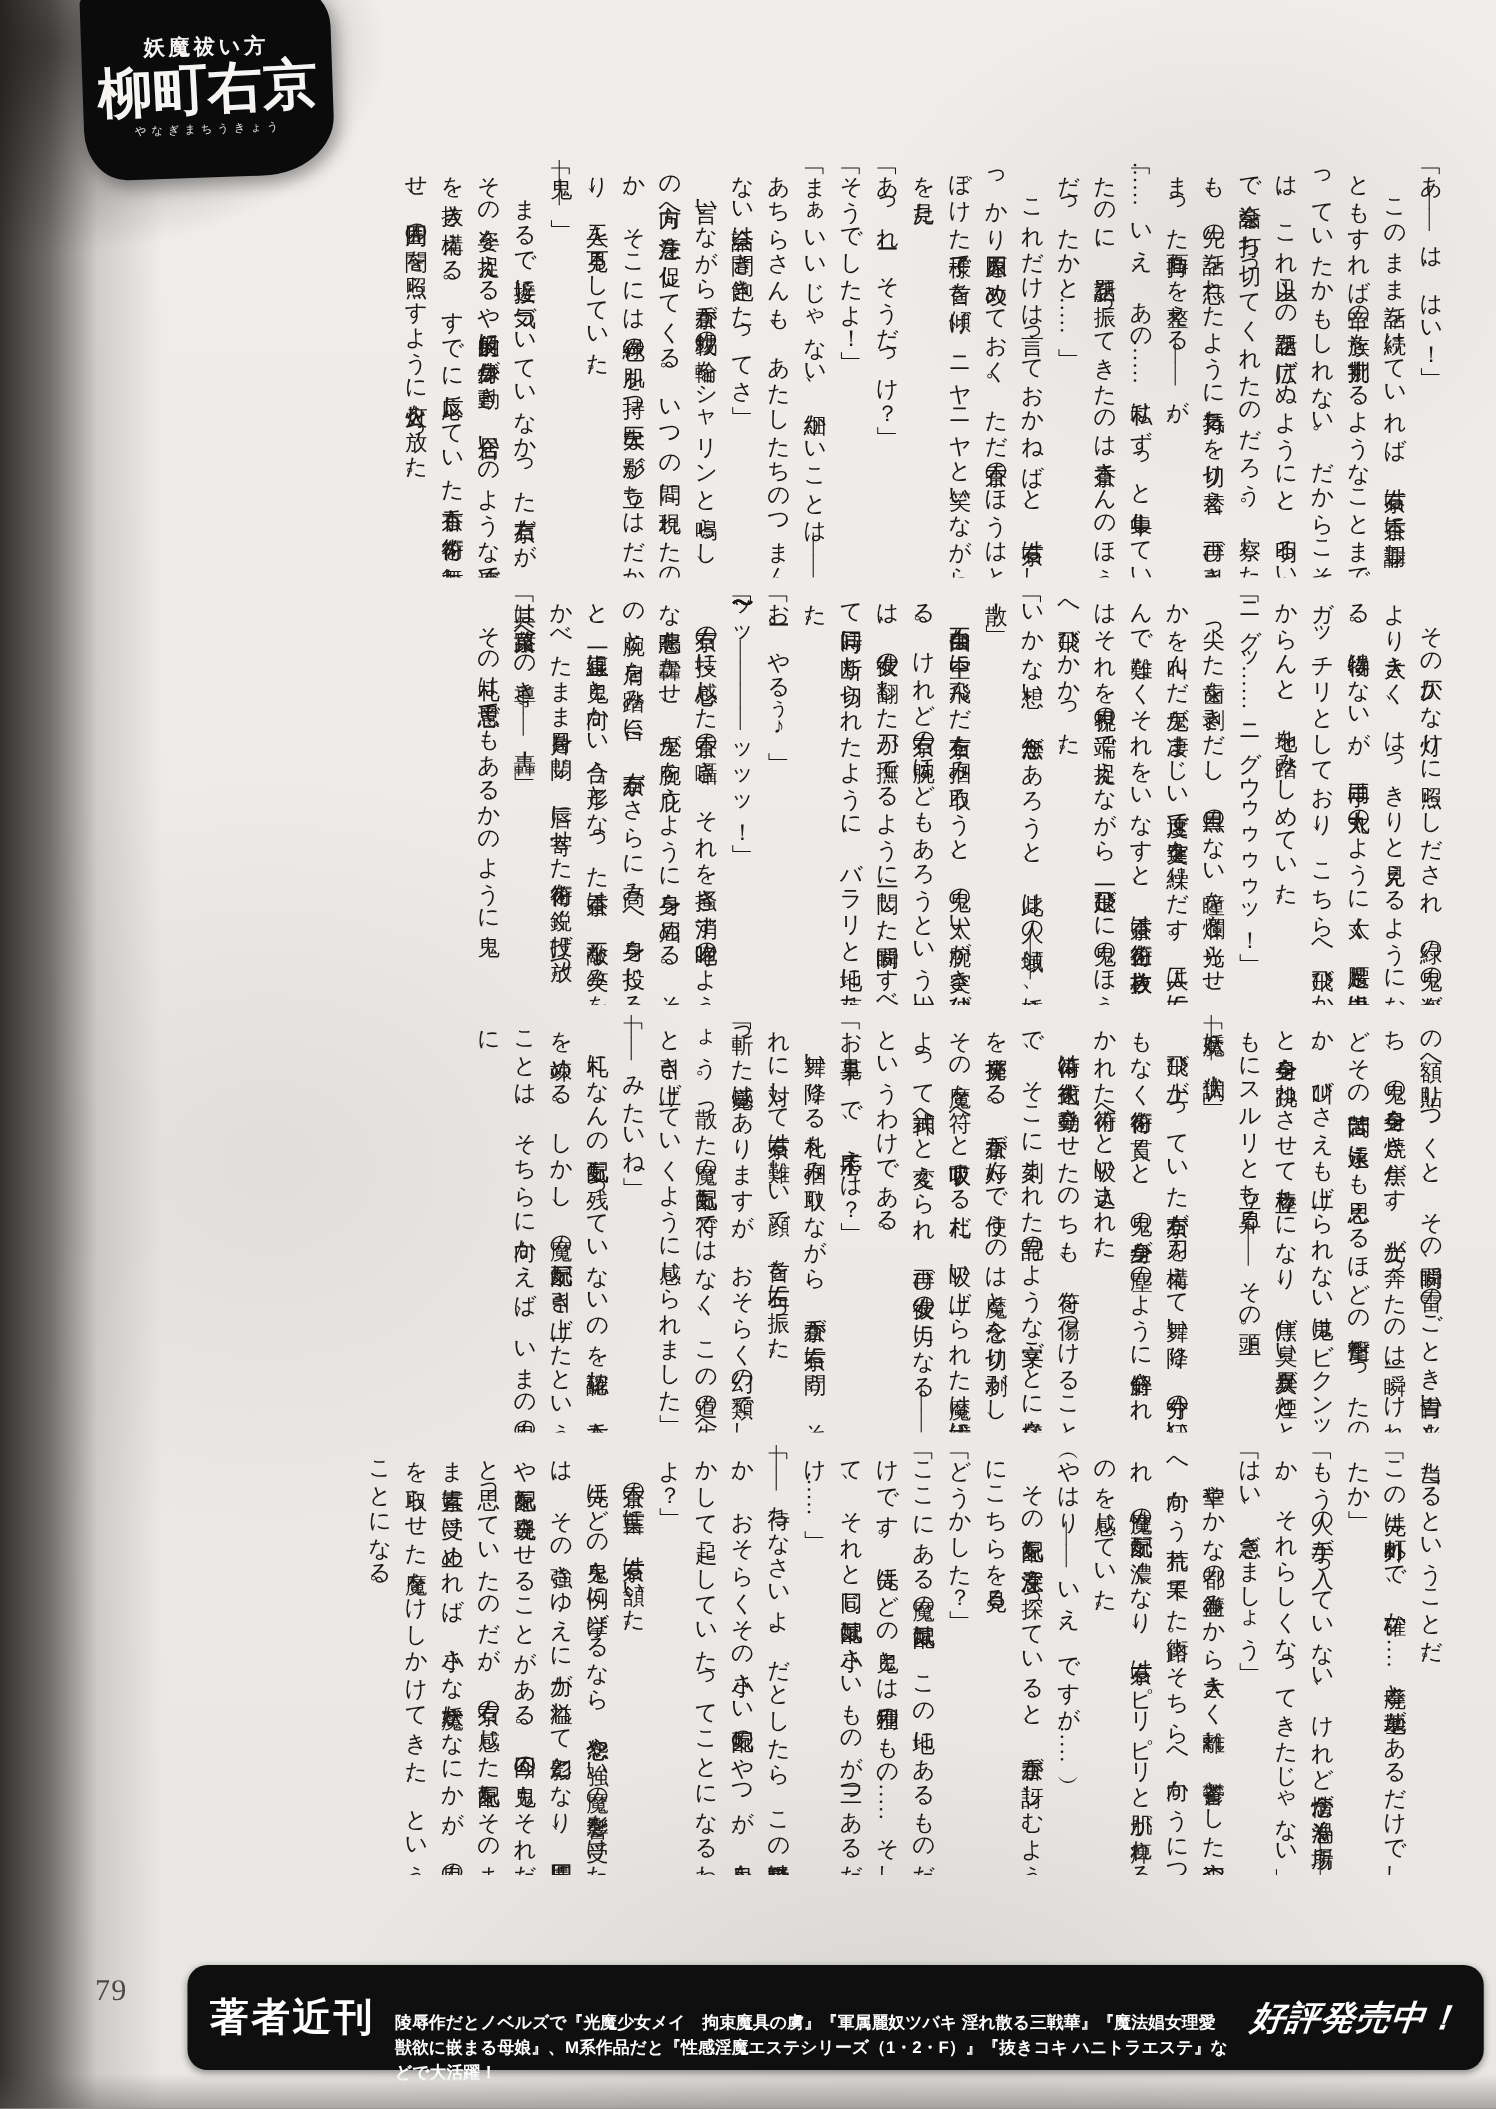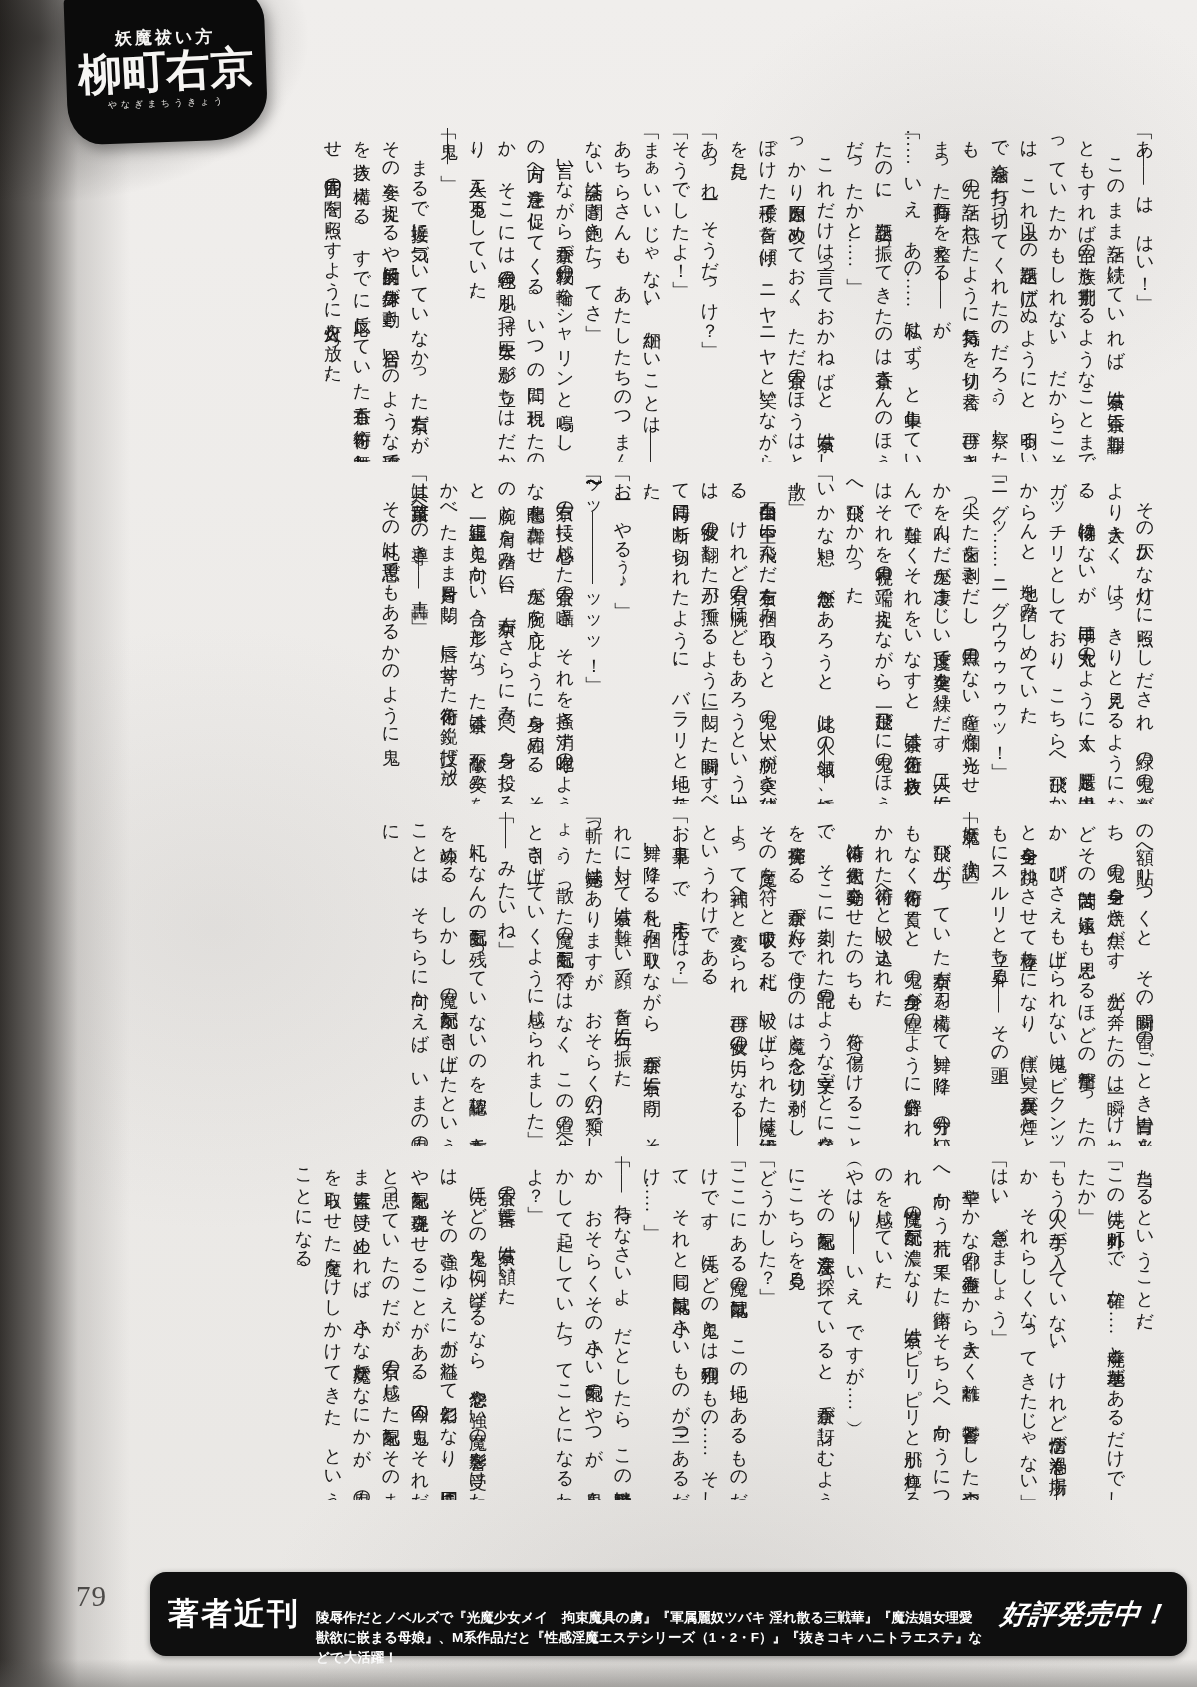--- a/index.html
+++ b/index.html
@@ -47,21 +47,21 @@
     overflow:hidden;
     text-align:justify;
   }
   .band p{margin:0;padding:0;}
   .band1{top:128px;height:334px;}
   .band2{top:470px;height:334px;}
   .band3{top:812px;height:334px;}
   .band4{top:1156px;height:344px;}
   .page-number{
     position:absolute;left:76px;top:1580px;
-    font-size:29px;color:#4c4a48;letter-spacing:1px;
+    font-size:24px;color:#4c4a48;letter-spacing:1px;
   }
   .footer-bar{
     position:absolute;left:150px;top:1572px;width:1037px;height:84px;
     background:#0f0f0f;border-radius:16px;
     display:flex;align-items:center;gap:16px;
     padding:0 18px;box-sizing:border-box;
     box-shadow:0 2px 6px rgba(0,0,0,0.4);
     font-family:"Liberation Sans","DejaVu Sans",sans-serif;
   }
   .footer-label{

